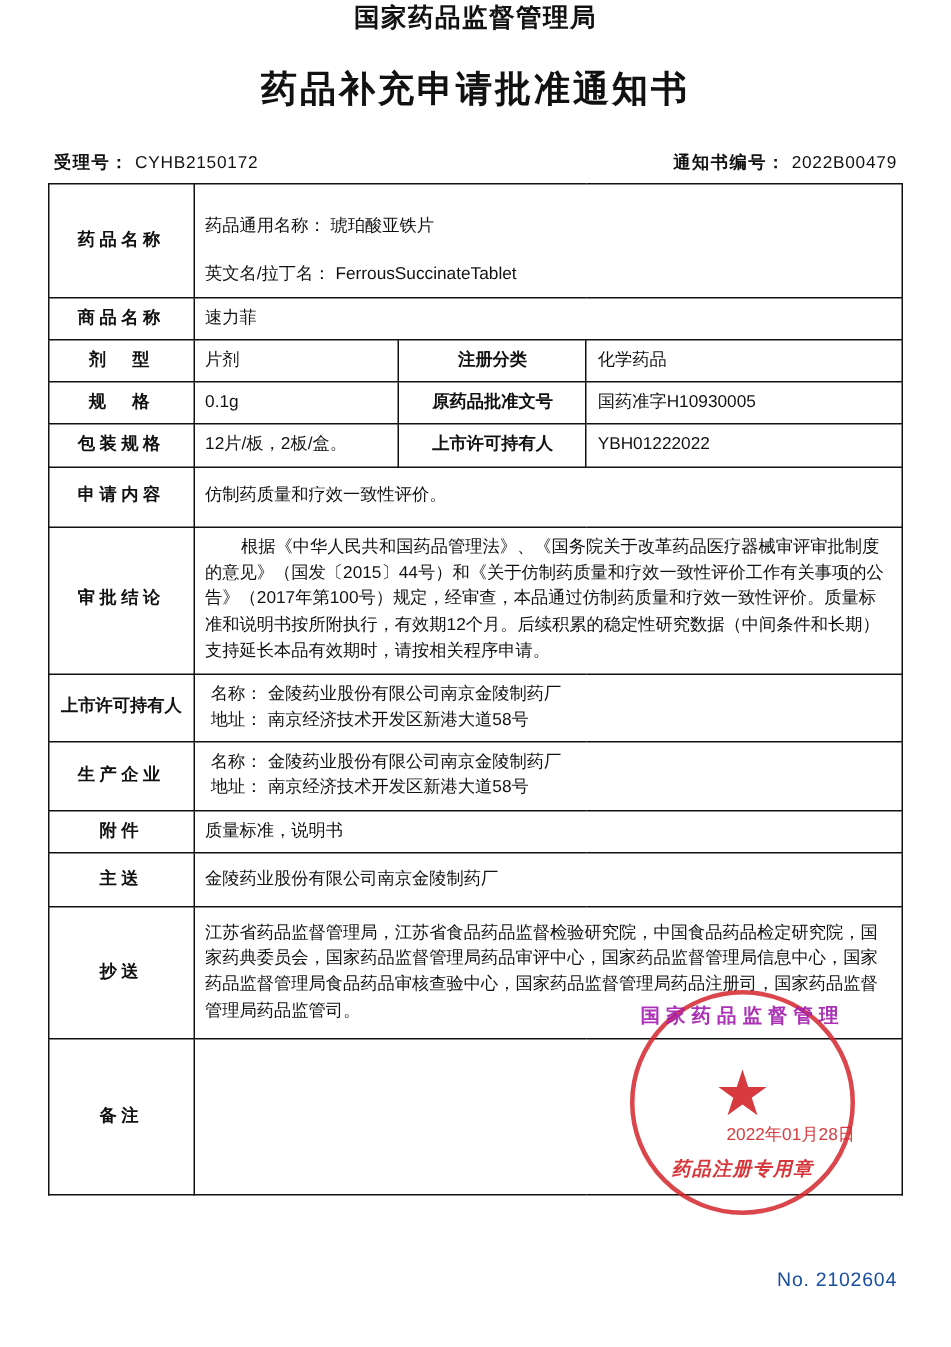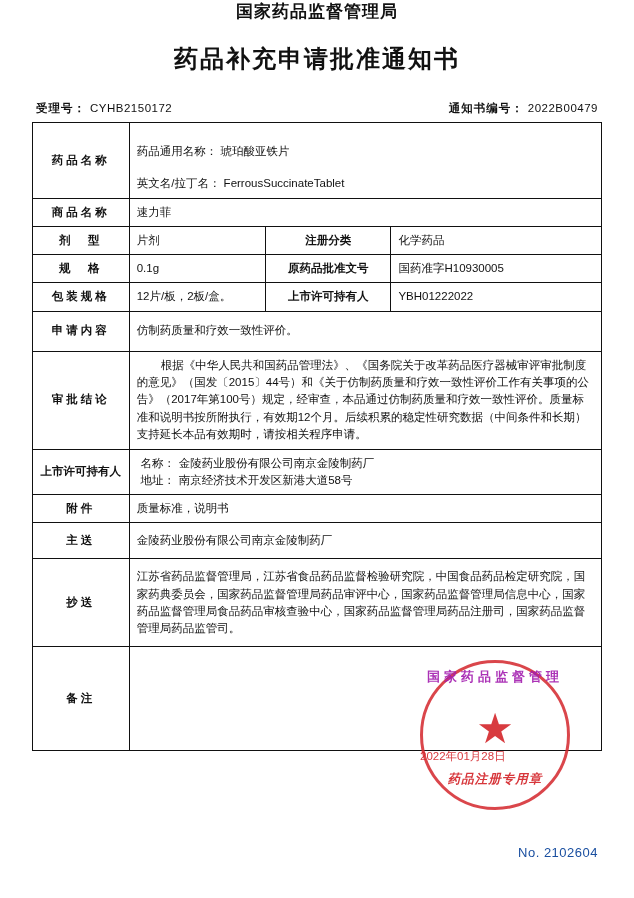--- a/index.html
+++ b/index.html
@@ -152,21 +152,21 @@
     color: #d4262b;
     font-size: 12.5px;
     font-weight: bold;
     letter-spacing: 1px;
     opacity: 0.92;
     font-style: italic;
   }
   .seal-date {
     position: absolute;
     left: 0; right: 0; bottom: 46px;
-    text-align: left;
+    text-align: right;
     color: #d4262b;
     font-size: 11.5px;
     opacity: 0.9;
   }
 </style>
 </head>
 <body>
 
 <div class="page">
 
@@ -233,20 +233,33 @@
           <div class="addr-line">
             <span class="addr-key">名称：</span>
             <span>金陵药业股份有限公司南京金陵制药厂</span>
           </div>
           <div class="addr-line">
             <span class="addr-key">地址：</span>
             <span>南京经济技术开发区新港大道58号</span>
           </div>
         </td>
       </tr>
+      <tr style="height:44px">
+        <td class="lbl">生产企业</td>
+        <td class="val" colspan="3">
+          <div class="addr-line">
+            <span class="addr-key">名称：</span>
+            <span>金陵药业股份有限公司南京金陵制药厂</span>
+          </div>
+          <div class="addr-line">
+            <span class="addr-key">地址：</span>
+            <span>南京经济技术开发区新港大道58号</span>
+          </div>
+        </td>
+      </tr>
       <tr>
         <td class="lbl">附件</td>
         <td class="val" colspan="3">质量标准，说明书</td>
       </tr>
       <tr style="height:36px">
         <td class="lbl">主送</td>
         <td class="val" colspan="3">金陵药业股份有限公司南京金陵制药厂</td>
       </tr>
       <tr style="height:88px">
         <td class="lbl">抄送</td>

